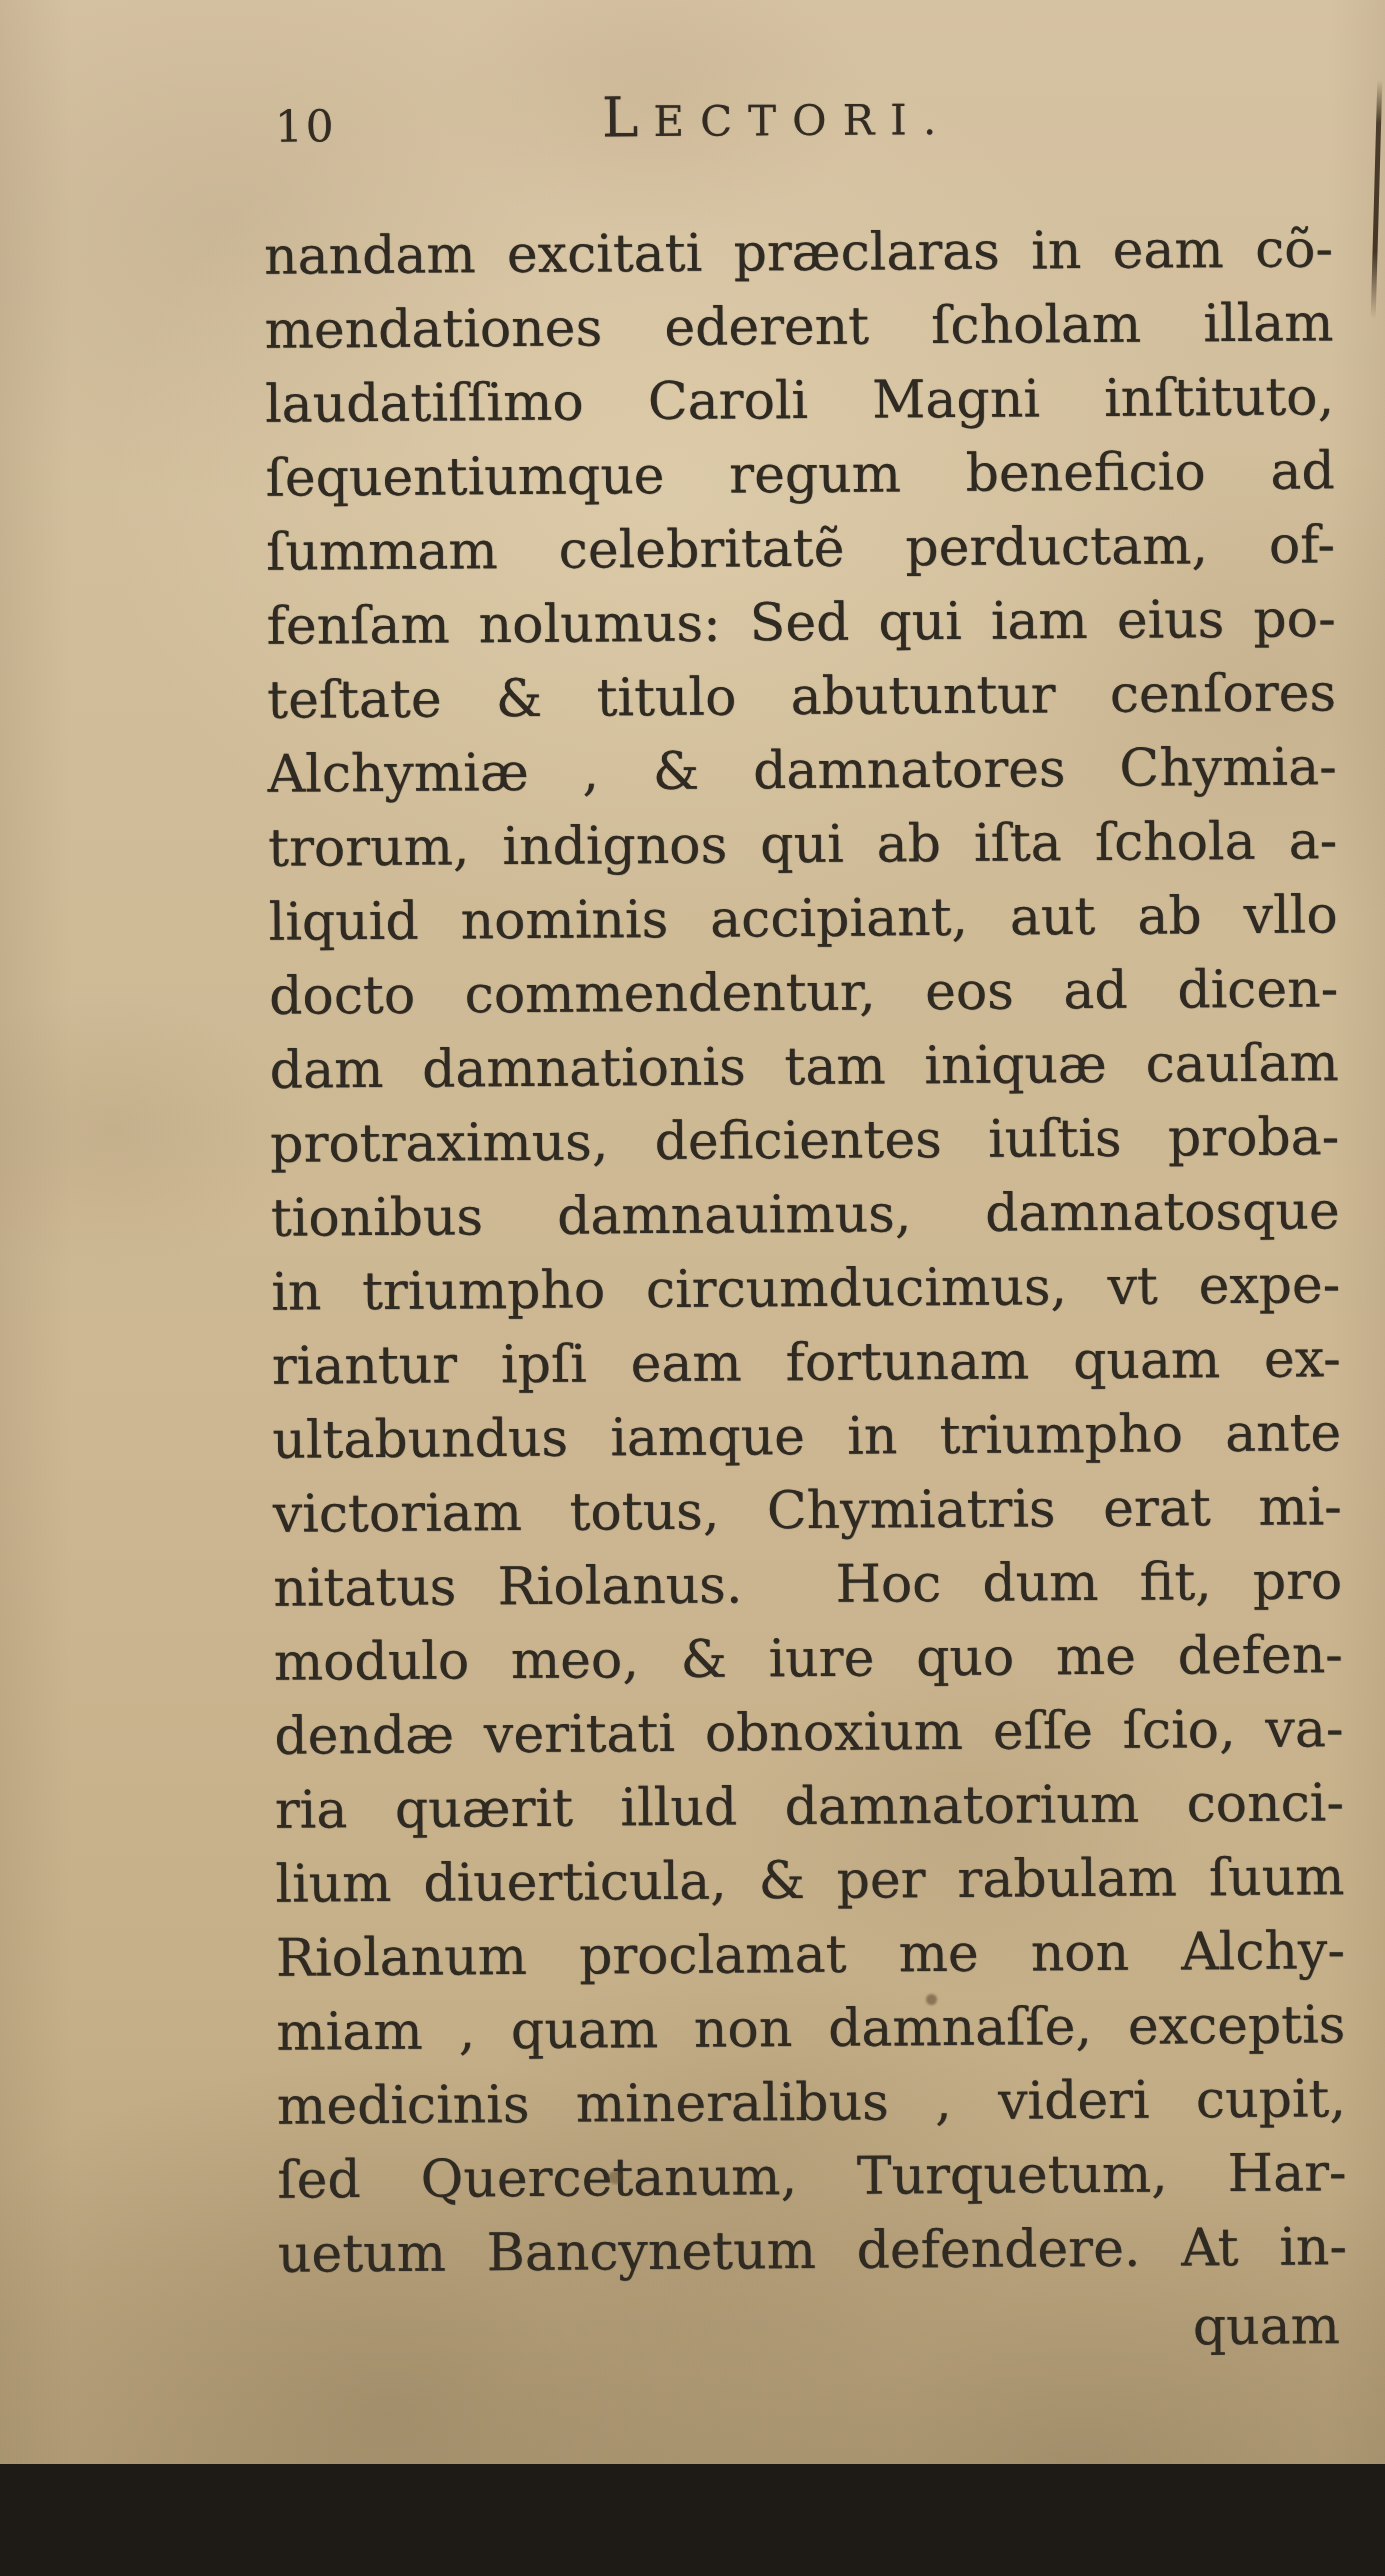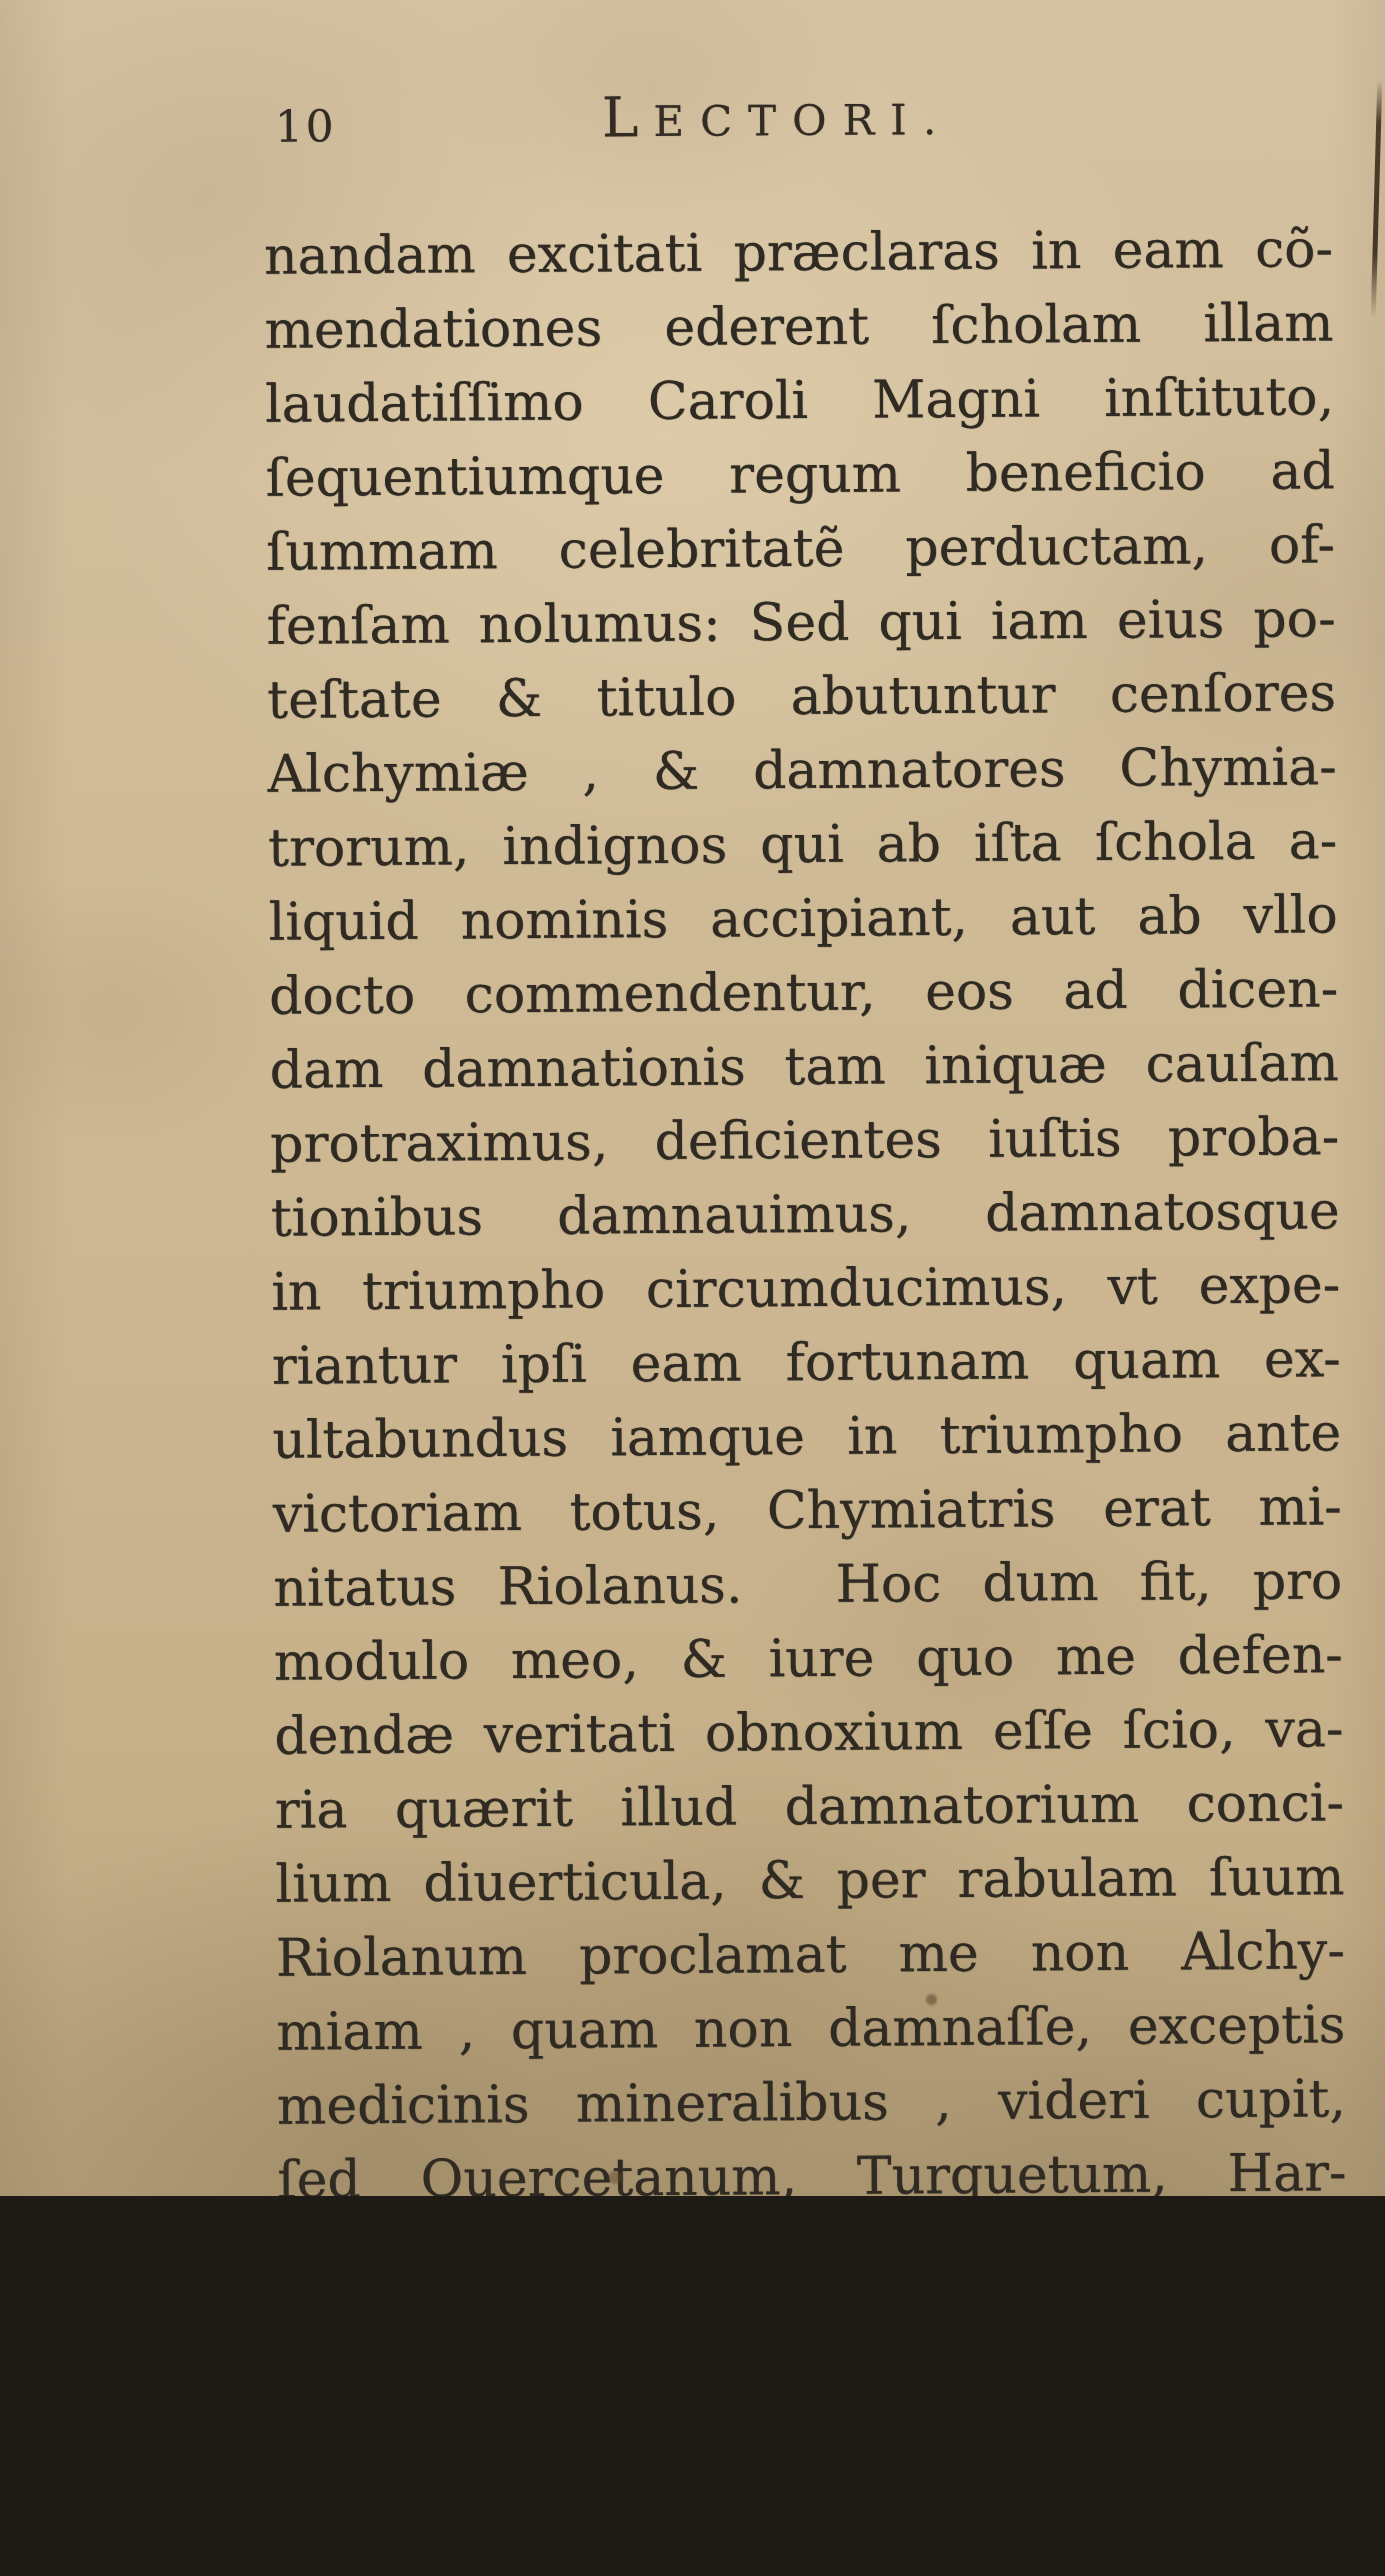--- a/index.html
+++ b/index.html
@@ -1,18 +1,18 @@
 <!DOCTYPE html>
 <html style="font-size:15px"><head>
 <meta charset="utf-8">
 <style>
   html,body{margin:0;padding:0;background:#1e1b17;}
   .page{
     position:relative;
-    width:1385px;height:2196px;
+    width:1385px;height:2464px;
     margin:0 auto;
     overflow:hidden;
     background:
       radial-gradient(ellipse 903px 713px at 48% 20%, rgba(236,221,190,0.40), rgba(236,221,190,0) 62%),
       radial-gradient(ellipse 494px 399px at 16% 9%,  rgba(118,96,66,0.10), transparent 70%),
       radial-gradient(ellipse 437px 342px at 92% 28%, rgba(122,98,68,0.10), transparent 70%),
       radial-gradient(ellipse 285px 190px at 47% 4%,  rgba(150,124,88,0.14), transparent 75%),
       radial-gradient(ellipse 247px 190px at 8% 46%,  rgba(130,106,74,0.12), transparent 75%),
       radial-gradient(ellipse 722px 494px at 28% 98%, rgba(104,83,56,0.26), transparent 72%),
       radial-gradient(ellipse 817px 437px at 78% 100%,rgba(104,83,56,0.24), transparent 72%),

